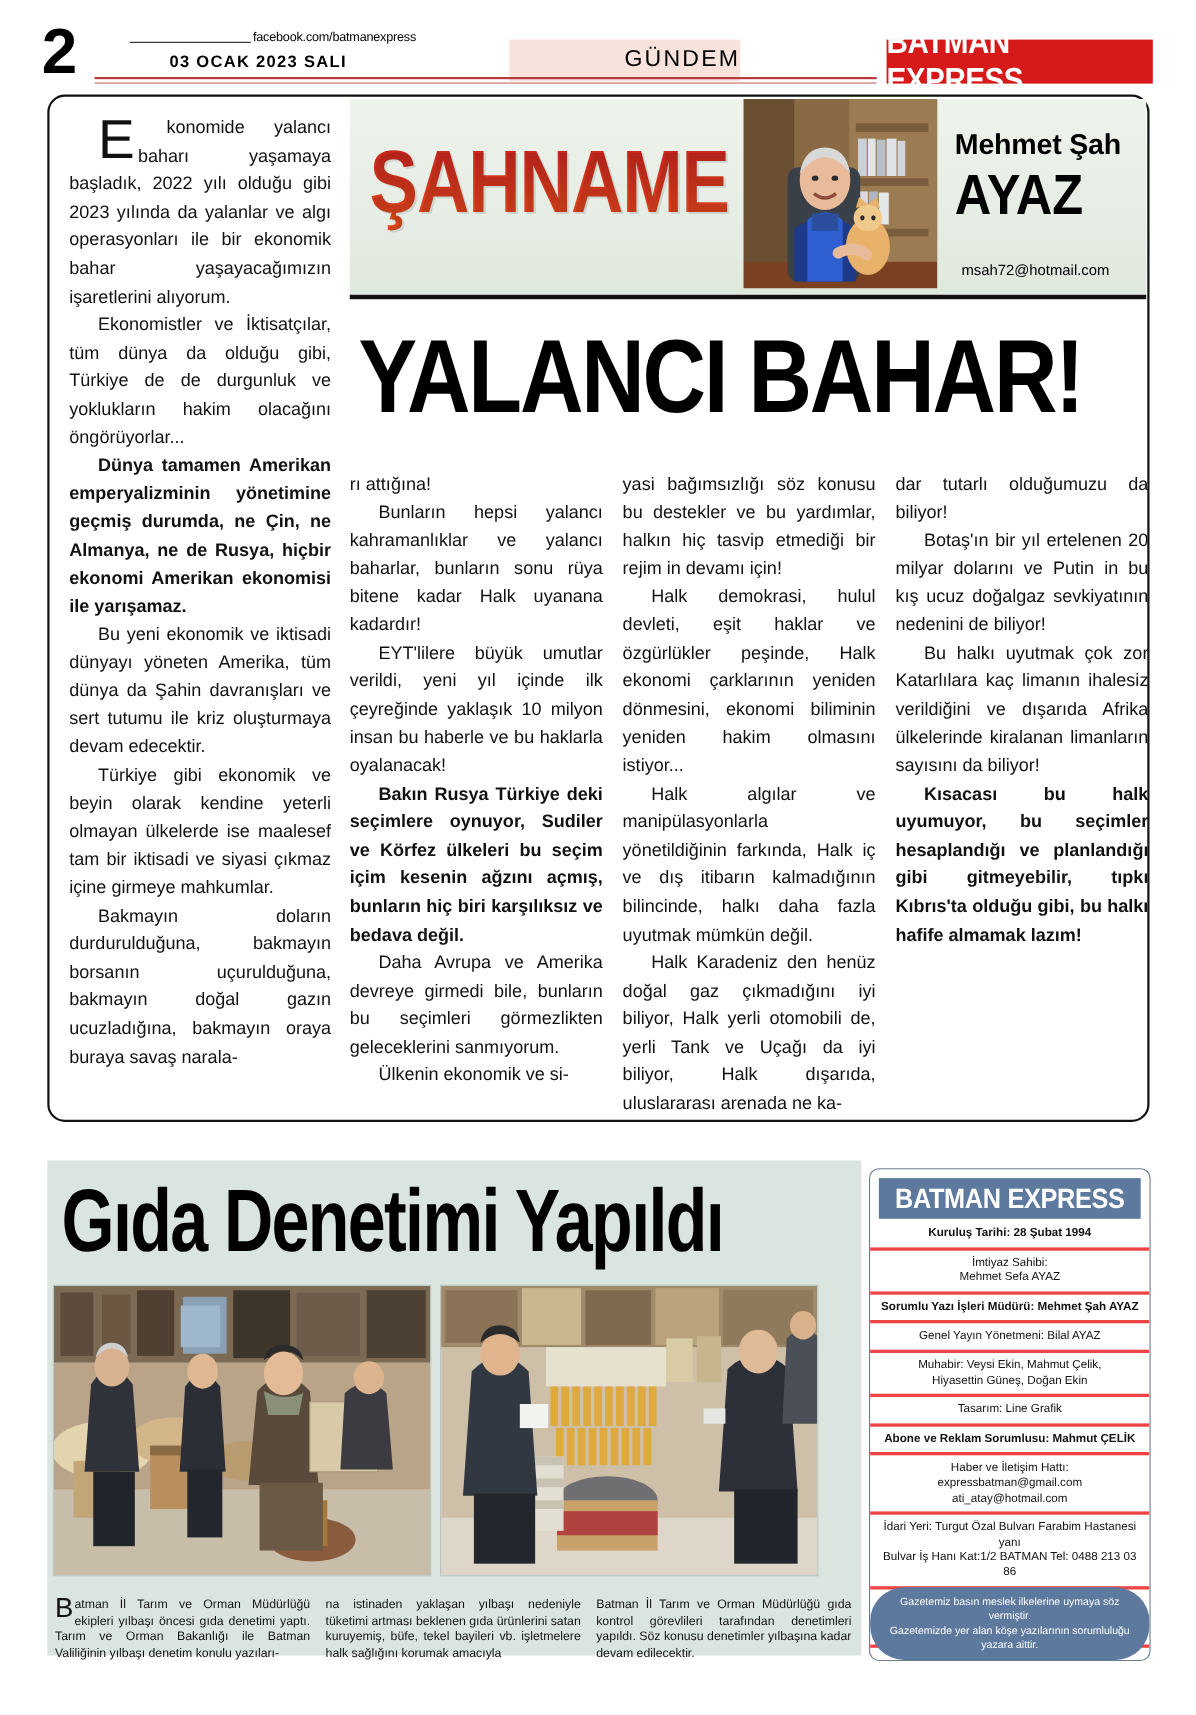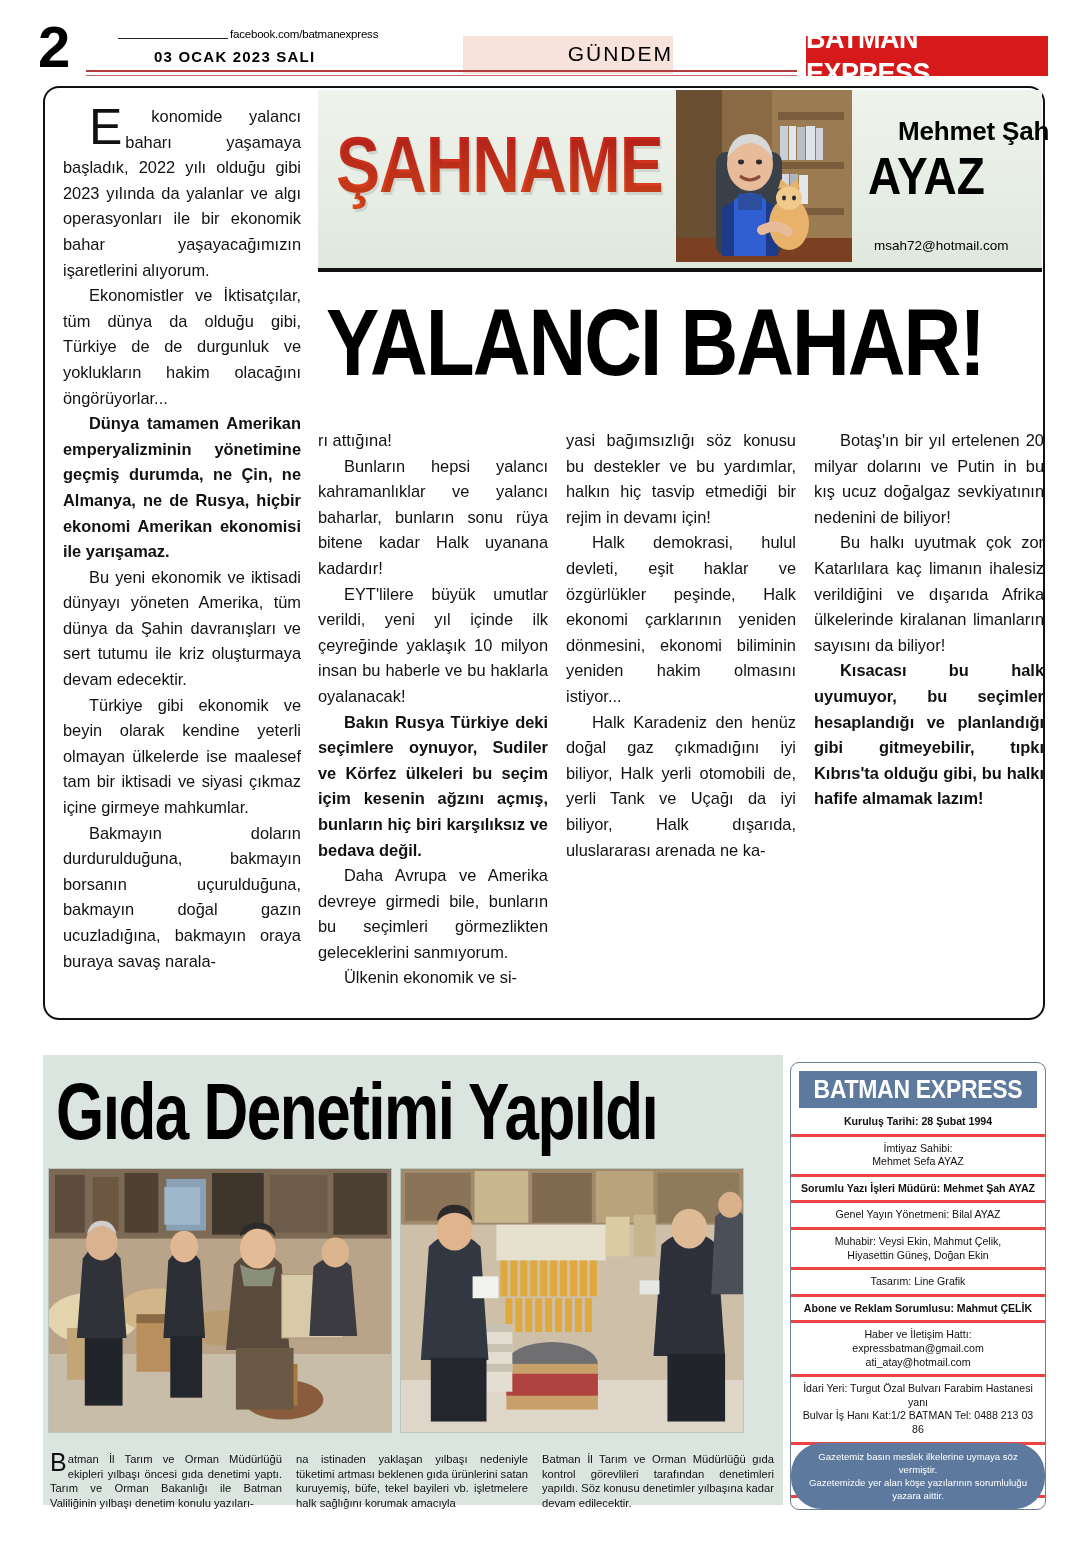--- a/index.html
+++ b/index.html
@@ -155,21 +155,20 @@
     width: 176px; height: 172px;
     overflow: hidden;
     background: #6b5236;
   }
   .author-first {
     position: absolute;
     left: 868px; top: 116px;
     font-size: 26px;
     font-weight: bold;
     letter-spacing: -0.2px;
-    margin-left: 30px;
   }
   .author-last {
     position: absolute;
     left: 868px; top: 146px;
     font-size: 46px;
     font-weight: bold;
     letter-spacing: 0px;
     transform: scaleY(1.12);
     transform-origin: left top;
   }
@@ -397,23 +396,25 @@
     <p class="nohang">rı attığına!</p>
     <p>Bunların hepsi yalancı kahramanlıklar ve yalancı baharlar, bunların sonu rüya bitene kadar Halk uyanana kadardır!</p>
     <p>EYT'lilere büyük umutlar verildi, yeni yıl içinde ilk çeyreğinde yaklaşık 10 milyon insan bu haberle ve bu haklarla oyalanacak!</p>
     <p class="bold">Bakın Rusya Türkiye deki seçimlere oynuyor, Sudiler ve Körfez ülkeleri bu seçim içim kesenin ağzını açmış, bunların hiç biri karşılıksız ve bedava değil.</p>
     <p>Daha Avrupa ve Amerika devreye girmedi bile, bunların bu seçimleri görmezlikten geleceklerini sanmıyorum.</p>
     <p>Ülkenin ekonomik ve si-</p>
   </div>
   <div class="bcol">
     <p class="nohang">yasi bağımsızlığı söz konusu bu destekler ve bu yardımlar, halkın hiç tasvip etmediği bir rejim in devamı için!</p>
     <p>Halk demokrasi, hulul devleti, eşit haklar ve özgürlükler peşinde, Halk ekonomi çarklarının yeniden dönmesini, ekonomi biliminin yeniden hakim olmasını istiyor...</p>
+    <p>Halk algılar ve manipülasyonlarla yönetildiğinin farkında, Halk iç ve dış itibarın kalmadığının bilincinde, halkı daha fazla uyutmak mümkün değil.</p>
     <p>Halk Karadeniz den henüz doğal gaz çıkmadığını iyi biliyor, Halk yerli otomobili de, yerli Tank ve Uçağı da iyi biliyor, Halk dışarıda, uluslararası arenada ne ka-</p>
   </div>
   <div class="bcol">
+    <p class="nohang">dar tutarlı olduğumuzu da biliyor!</p>
     <p>Botaş'ın bir yıl ertelenen 20 milyar dolarını ve Putin in bu kış ucuz doğalgaz sevkiyatının nedenini de biliyor!</p>
     <p>Bu halkı uyutmak çok zor Katarlılara kaç limanın ihalesiz verildiğini ve dışarıda Afrika ülkelerinde kiralanan limanların sayısını da biliyor!</p>
     <p class="bold">Kısacası bu halk uyumuyor, bu seçimler hesaplandığı ve planlandığı gibi gitmeyebilir, tıpkı Kıbrıs'ta olduğu gibi, bu halkı hafife almamak lazım!</p>
   </div>
 </div>
 
 <div class="news-block"></div>
 <div class="news-headline">Gıda Denetimi Yapıldı</div>
 
 <div class="news-photo left">

